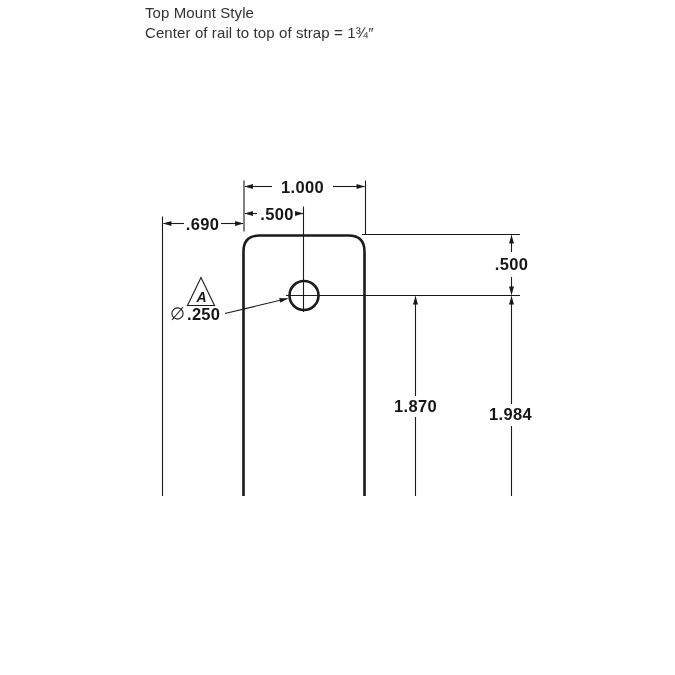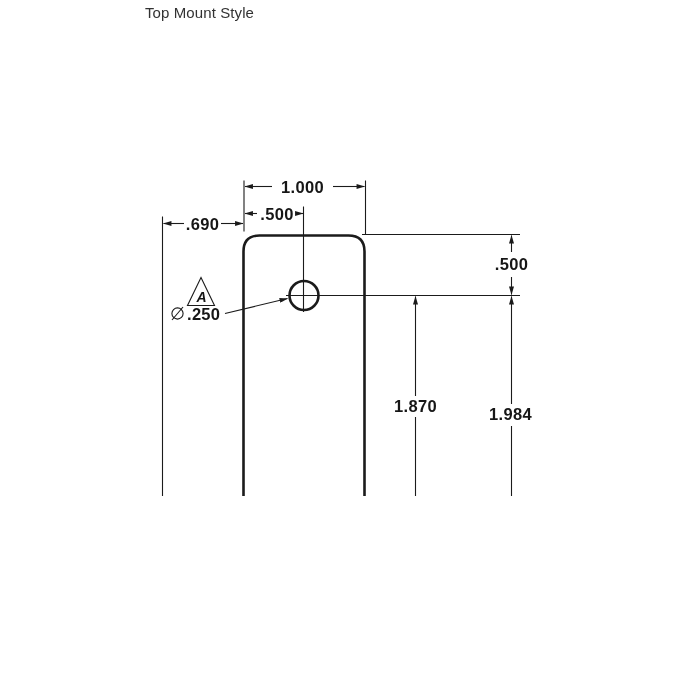--- a/index.html
+++ b/index.html
@@ -22,20 +22,21 @@
   .dim{font:700 16.5px "Liberation Sans", sans-serif;fill:#161616;letter-spacing:0.3px;}
   .datum{font:700 14px "Liberation Sans", sans-serif;font-style:italic;fill:#161616;}
 </style>
 </head>
 <body>
 
 <div id="canvas">
 
   <div id="header">
     <div>Top Mount Style</div>
+    <div>Center of rail to top of strap = 1¾″</div>
   </div>
 
   <svg width="675" height="675" viewBox="0 0 675 675">
     <defs>
       <marker id="arr" viewBox="0 0 10 6" refX="9.5" refY="3" markerWidth="9.5" markerHeight="5" orient="auto" markerUnits="userSpaceOnUse">
         <path d="M0,0 L10,3 L0,6 Z" fill="#1b1b1b"></path>
       </marker>
     </defs>
 
     <g>

